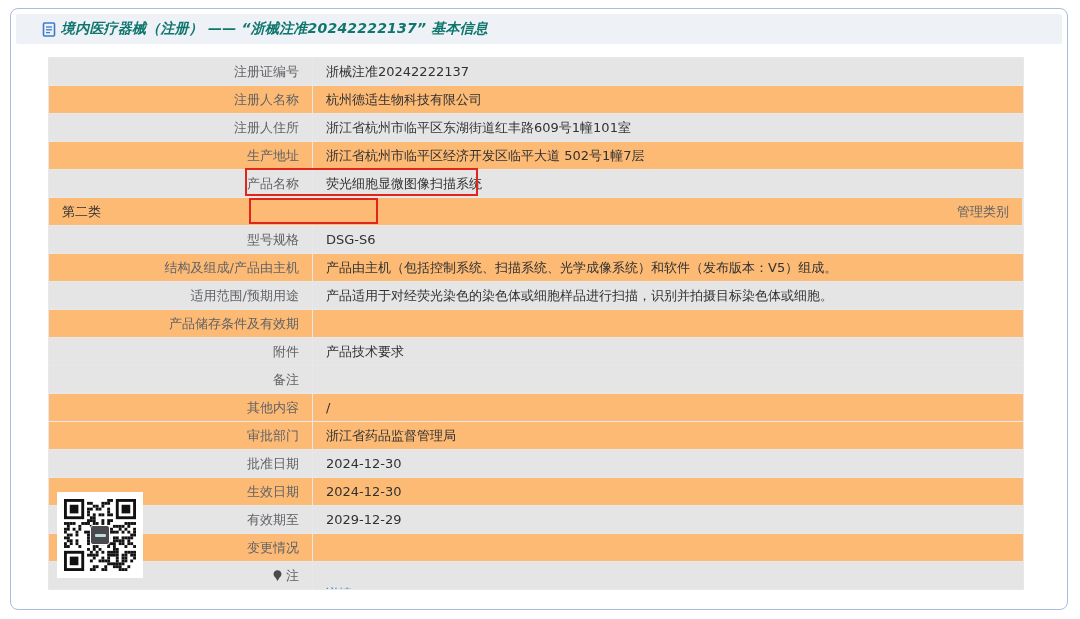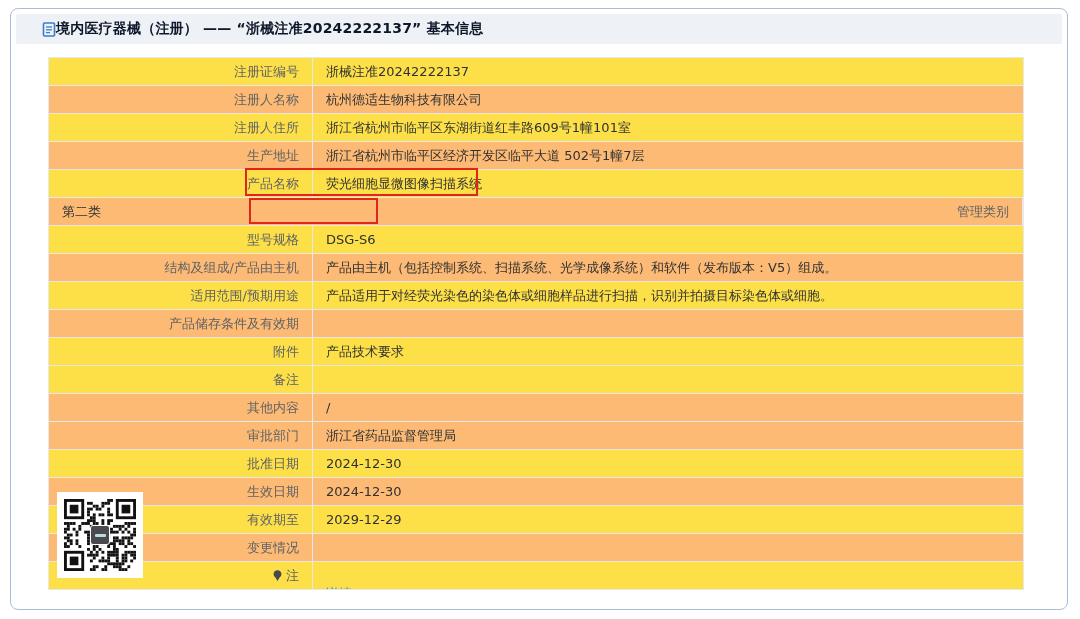--- a/index.html
+++ b/index.html
@@ -10,28 +10,28 @@
   }
   .frame{
     position:absolute;left:10px;top:8px;width:1058px;height:602px;
     box-sizing:border-box;border:1px solid #a9bcd8;border-radius:8px;background:#fff;
   }
   .header{
     margin:5px;height:30px;background:#eef1f6;border-radius:2px;
     display:flex;align-items:center;padding-left:26px;
   }
   .doc-icon{display:flex;align-items:center;}
-  .title{color:#0f172a;font-size:14px;font-weight:bold;letter-spacing:0.2px;}
+  .title{color:#0f766e;font-size:14px;font-weight:bold;margin-left:5px;letter-spacing:0.2px;font-style:italic;}
   .table{
     margin:13px 0 0 37px;width:976px;box-sizing:border-box;
     border:1px solid #e8e8e8;border-bottom:none;font-size:13px;
   }
   .row{
     display:flex;height:28px;box-sizing:border-box;border-bottom:1px solid #e8e8e8;
-    position:relative;align-items:stretch;background:#fde047;
+    position:relative;align-items:stretch;background:#e5e5e5;
   }
   .row.even{background:#fdba74;}
   .cell{display:flex;align-items:center;box-sizing:border-box;}
   .cell.label{
     width:264px;justify-content:flex-end;padding-right:13px;gap:3px;
     color:#606266;border-right:1px solid #e8e8e8;white-space:nowrap;
   }
   .cell.value{flex:1;padding-left:13px;color:#303133;white-space:nowrap;overflow:hidden;}
   .link{color:#3e7fd0;text-decoration:none;cursor:pointer;margin-top:36px;}
   .hl{position:absolute;box-sizing:border-box;border:2px solid #e1251b;pointer-events:none;z-index:3;}

